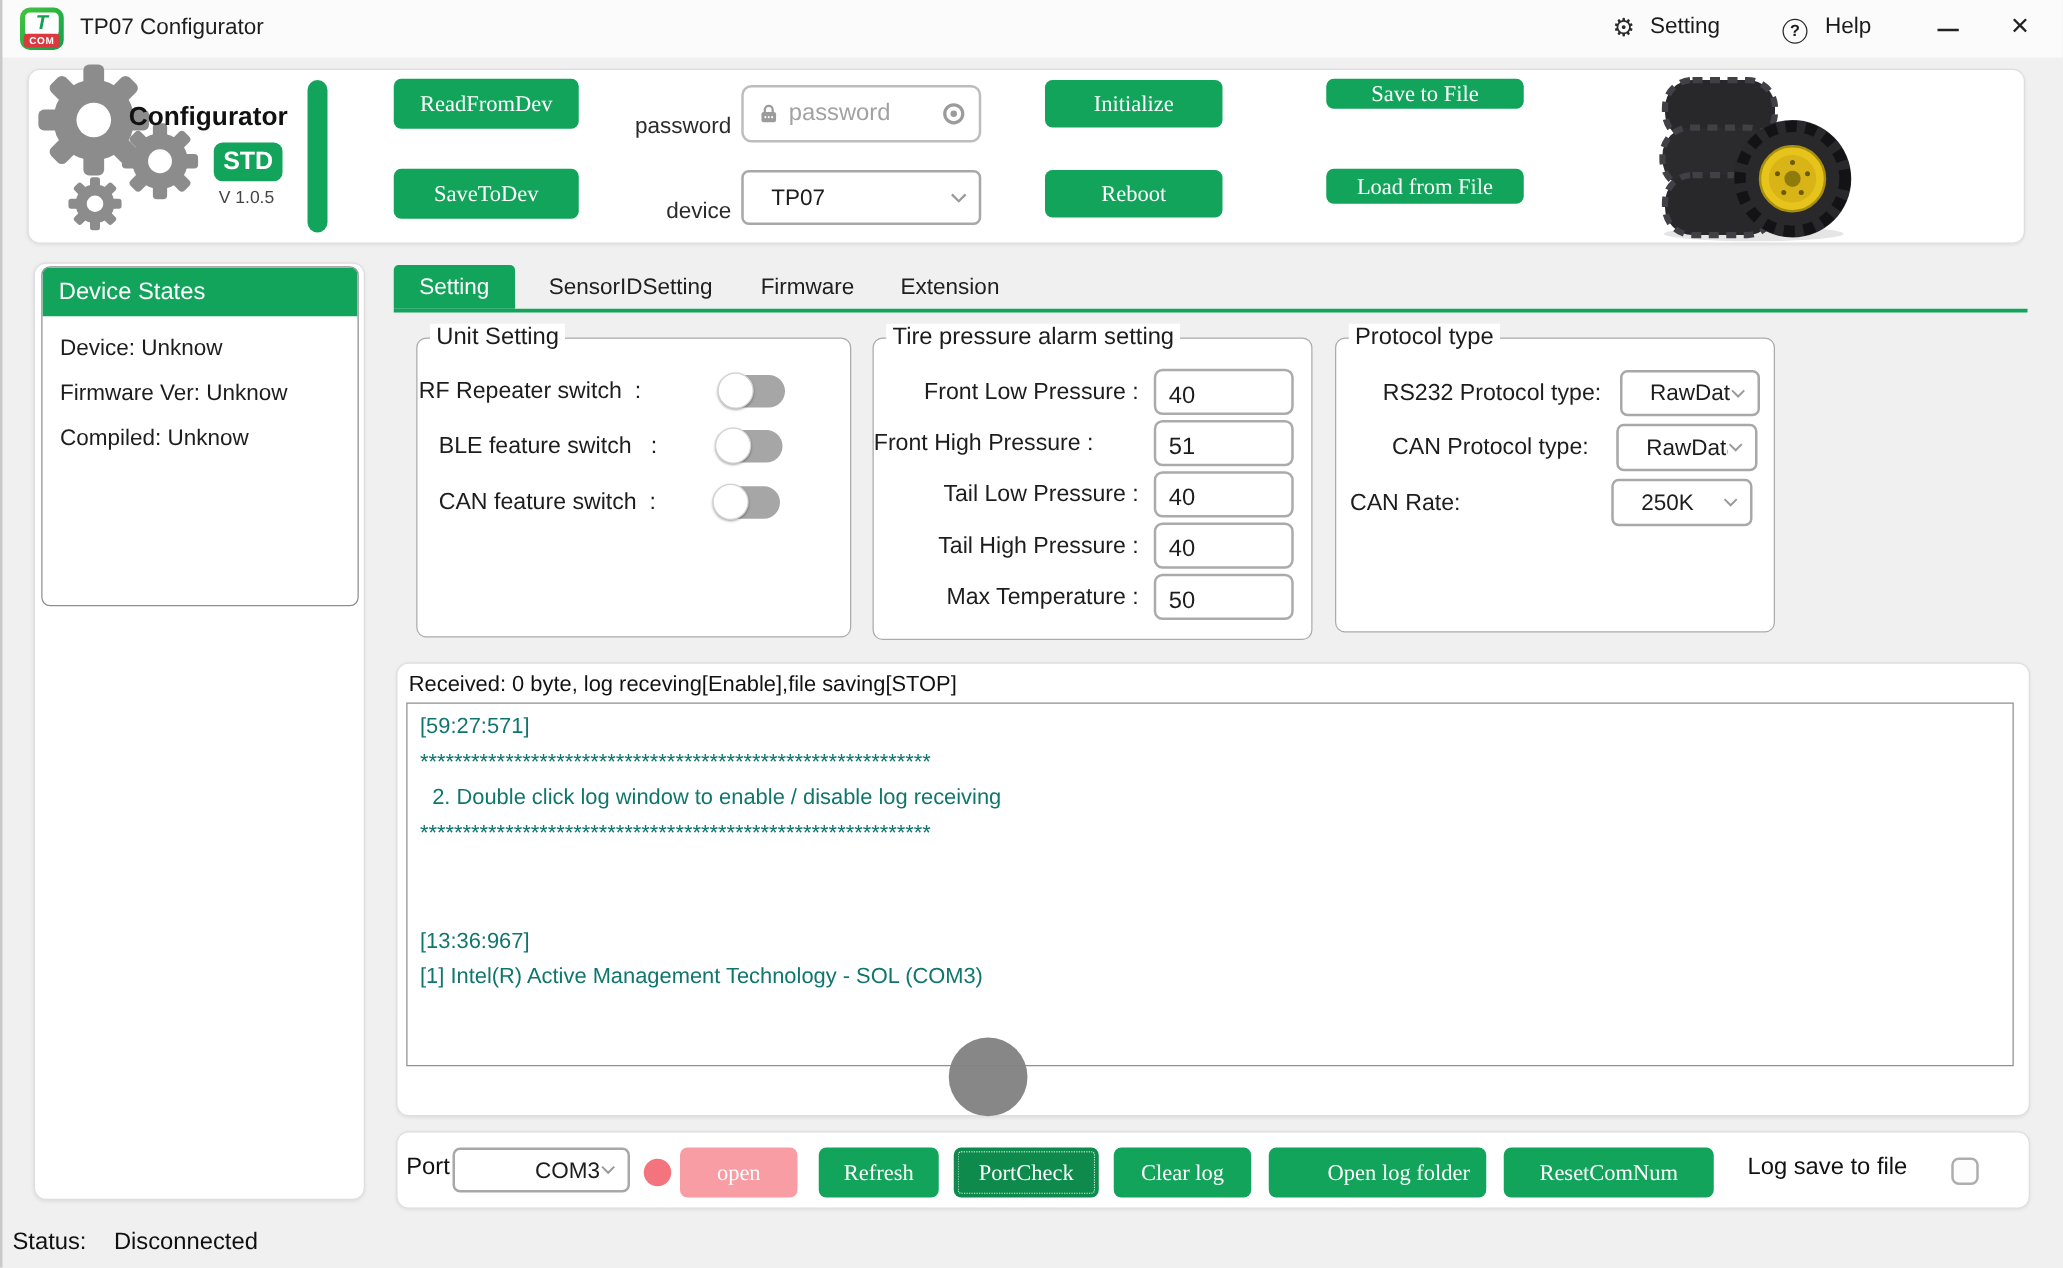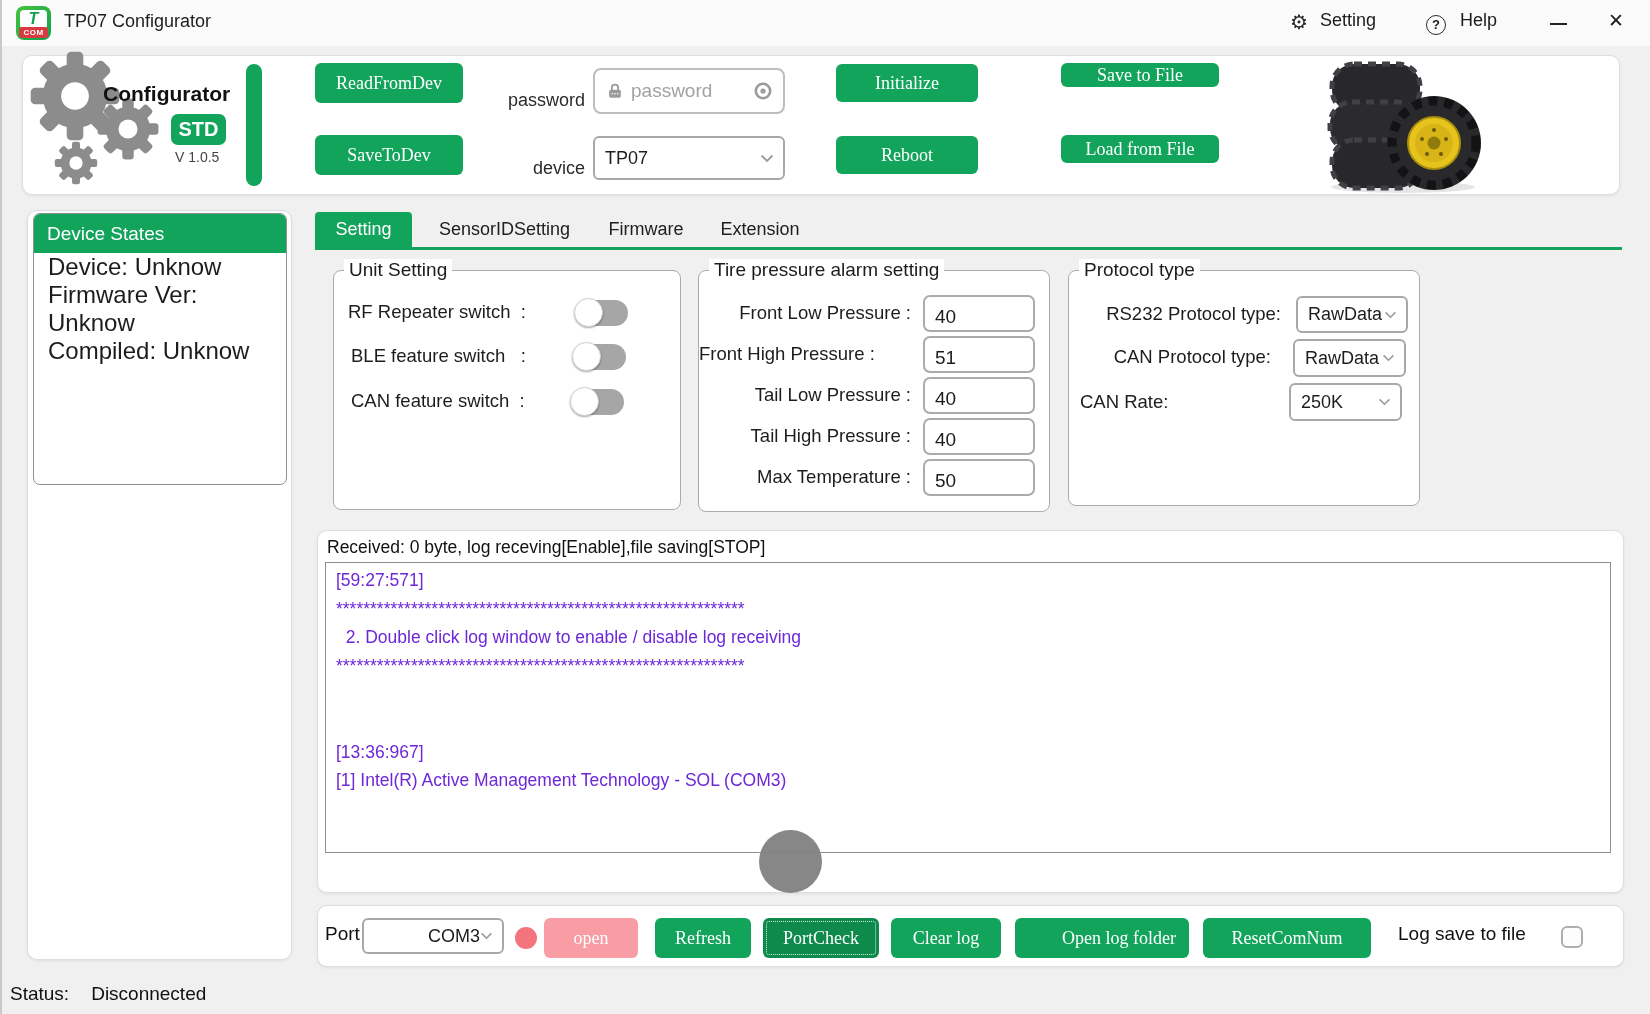--- a/index.html
+++ b/index.html
@@ -51,48 +51,48 @@
                font-weight:bold; font-size:20px; border-radius:7px; text-align:center; line-height:31px; }
   .ver { position:absolute; left:152px; top:93px; font-size:14px; color:#444; }
   .greenpill { position:absolute; left:223px; top:8px; width:16px; height:122px; border-radius:8px; background:#13a45c; }
   .fieldlabel { position:absolute; font-size:18px; color:#2b2b2b; text-align:right; }
   .inputbox { position:absolute; background:#fff; border:2px solid #bdbdbd; border-radius:8px;
               display:flex; align-items:center; }
   .pwd-input { border:none; outline:none; flex:1; font-family:inherit; font-size:19px; color:#333; min-width:0; background:transparent;}
   .pwd-input::placeholder { color:#a2a2a2; }
   .selectbox { position:absolute; background:#fff; border:2px solid #a8a8a8; border-radius:6px;
                display:flex; align-items:center; cursor:pointer; }
-  .selectbox .val { flex:1; font-size:18px; color:#1d1d1d; padding-left:10px; white-space:nowrap; overflow:hidden; }
+  .selectbox .val { flex:1; font-size:18px; color:#1d1d1d; padding-left:22px; white-space:nowrap; overflow:hidden; }
   .chev { flex:none; margin-right:9px; }
 
   
   .statebox { position:absolute; left:5px; top:2px; width:254px; height:272px; border:1px solid #8f8f8f; border-radius:7px; overflow:hidden; background:#fff;}
   .statehead { height:39px; background:#13a45c; color:#fff; font-size:19px; line-height:39px; padding-left:13px; }
-  .stateitem { font-size:24px; color:#1d1d1d; padding-left:14px; }
+  .stateitem { font-size:18px; color:#1d1d1d; padding-left:14px; margin-top:15px; }
 
   
   .tab { position:absolute; top:212px; height:35px; font-size:18px; display:flex; align-items:center; justify-content:center; cursor:pointer; }
   .tab.active { background:#13a45c; color:#fff; border-radius:4px 4px 0 0; }
   .tabline { position:absolute; left:313px; top:247px; width:1307px; height:3px; background:#13a45c; }
 
   
   .group { position:absolute; border:1px solid #ababab; border-radius:8px; background:#fff; }
   .legend { position:absolute; top:-12px; left:10px; background:#fff; padding:0 5px; font-size:19px; color:#1c1c1c; white-space:nowrap;}
   .rowlabel { position:absolute; font-size:18.5px; color:#1d1d1d; white-space:pre; }
   .toggle { position:absolute; width:52px; height:26px; background:#a6a6a6; border-radius:13px; cursor:pointer; }
   .knob { position:absolute; left:-2px; top:-2px; width:29px; height:29px; background:#fff; border:1px solid #d2d2d2;
           border-radius:50%; box-shadow:0 1px 2px rgba(0,0,0,.35); }
   .numinput { position:absolute; width:112px; height:37px; border:2px solid #ababab; border-radius:7px;
               font-family:inherit; font-size:19px; color:#1c1c1c; padding:6px 0 0 10px; background:#fff; }
 
   
   .loghead { position:absolute; left:9px; top:6px; font-size:17.5px; color:#111; }
   .logbox { position:absolute; left:7px; top:31px; width:1286px; height:291px; border:1px solid #8f8f8f;
             background:#fff; overflow:hidden; padding:3px 0 0 10px; cursor:text; }
-  .logline { font-size:17.5px; line-height:28.6px; white-space:pre; color:#6d28d9; }
+  .logline { font-size:17.5px; line-height:28.6px; white-space:pre; color:#0f766e; }
 
   
   .portlabel { position:absolute; left:7px; top:17px; font-size:19px; color:#111; }
   .reddot { position:absolute; left:197px; top:21px; width:22px; height:22px; border-radius:50%; background:#f4747e; }
   .cbx { position:absolute; left:1243px; top:20px; width:22px; height:22px; border:2px solid #aeaeae; border-radius:6px; background:#fdfdfd; cursor:pointer; }
   .logsave { position:absolute; left:1080px; top:17px; font-size:19px; color:#111; }
 
   
   .statusbar { position:absolute; left:8px; top:983px; font-size:19px; color:#101010; }
   .statusbar .v { margin-left:22px; }
@@ -218,21 +218,21 @@
 </div>
 
 <div class="tab active" style="left:313px;width:97px;">Setting</div>
 <div class="tab" style="left:425px;width:155px;">SensorIDSetting</div>
 <div class="tab" style="left:594px;width:100px;">Firmware</div>
 <div class="tab" style="left:708px;width:100px;">Extension</div>
 <div class="tabline"></div>
 
 <div class="group" style="left:331px;top:270px;width:348px;height:240px;">
   <div class="legend">Unit Setting</div>
-  <div class="rowlabel" style="left:14px;top:30px;text-align:center;">RF Repeater switch  :</div>
+  <div class="rowlabel" style="left:1px;top:30px;text-align:center;">RF Repeater switch  :</div>
   <div class="toggle" style="left:242px;top:29px;">
       <div class="knob"></div>
     </div>
   <div class="rowlabel" style="left:17px;top:74px;">BLE feature switch   :</div>
   <div class="toggle" style="left:240px;top:73px;">
       <div class="knob"></div>
     </div>
   <div class="rowlabel" style="left:17px;top:119px;">CAN feature switch  :</div>
   <div class="toggle" style="left:238px;top:118px;">
       <div class="knob"></div>

